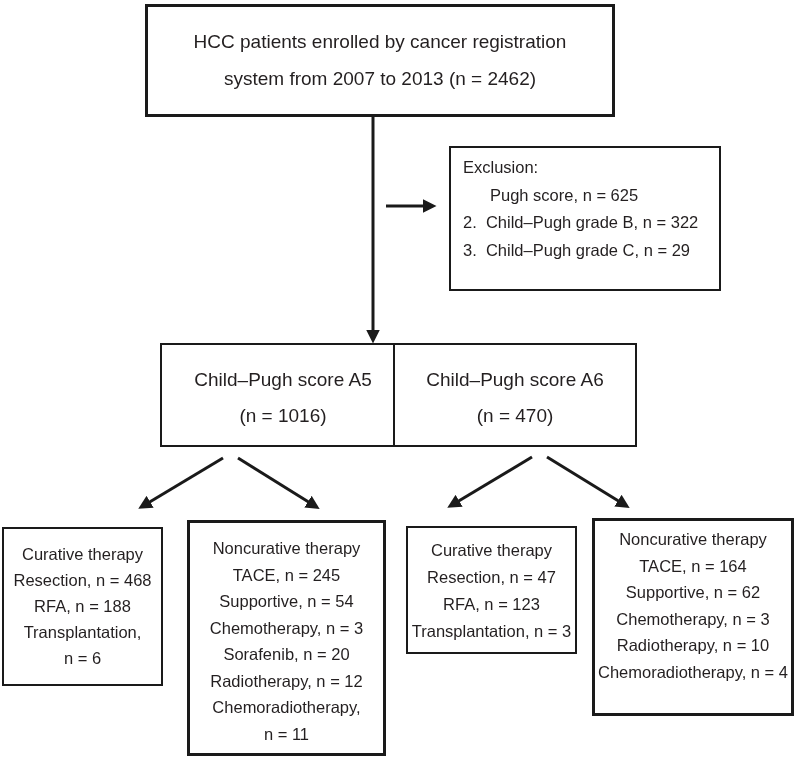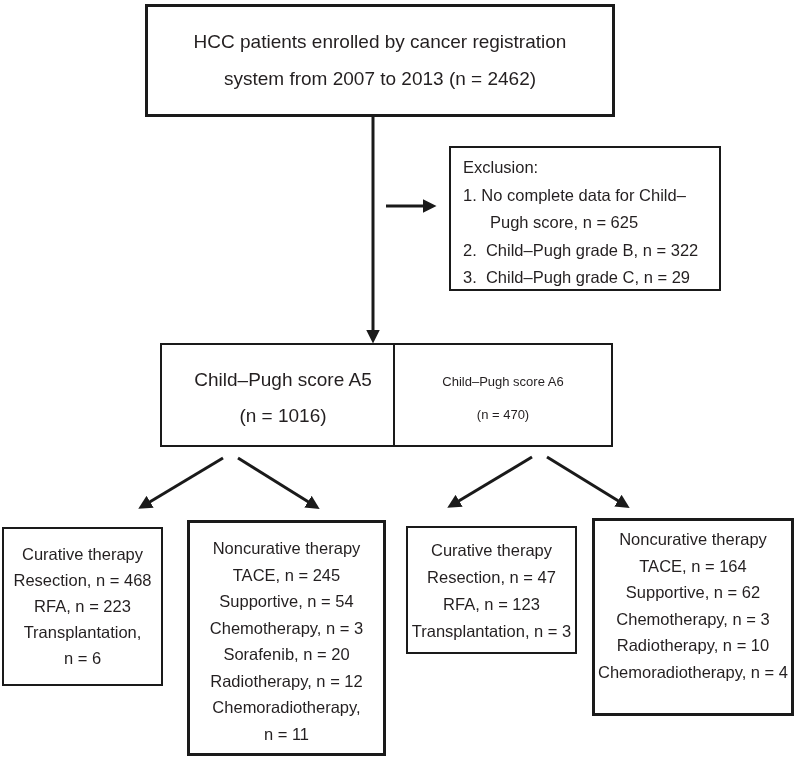--- a/index.html
+++ b/index.html
@@ -57,22 +57,22 @@
   }
   .box-exclusion .indent { padding-left: 27px; }
   
   .box-a5 {
     left: 116px; top: 343px; width: 246px; height: 104px;
     font-size: 19px;
     padding: 10px 0 4px;
     margin-left: 44px;
   }
   .box-a6 {
-    left: 393px; top: 343px; width: 220px; height: 104px;
-    font-size: 13px;
+    left: 393px; top: 343px; width: 244px; height: 104px;
+    font-size: 19px;
     padding: 10px 0 4px;
   }
   
   .therapy {
     font-size: 16.5px;
     line-height: 26px;
     padding: 6px 2px;
   }
   .box-cur-a5 {
     left: 2px; top: 527px; width: 161px; height: 159px;
@@ -119,40 +119,39 @@
     <line x1="547" y1="457" x2="625" y2="505" stroke="#1a1a1a" stroke-width="3" marker-end="url(#ah)"></line>
   </svg>
 
   <div class="box box-enrollment">
     <span class="line">HCC patients enrolled by cancer registration</span>
     <span class="line">system from 2007 to 2013 (n = 2462)</span>
   </div>
 
   <div class="box box-exclusion">
     <span class="line">Exclusion:</span>
-    <span class="line">1. No complete data for Child–</span>
     <span class="line indent">Pugh score, n = 625</span>
     <span class="line">2.  Child–Pugh grade B, n = 322</span>
     <span class="line">3.  Child–Pugh grade C, n = 29</span>
   </div>
 
   <div class="box box-a5">
     <span class="line">Child–Pugh score A5</span>
     <span class="line">(n = 1016)</span>
   </div>
 
   <div class="box box-a6">
     <span class="line">Child–Pugh score A6</span>
     <span class="line">(n = 470)</span>
   </div>
 
   <div class="box therapy box-cur-a5">
     <span class="line">Curative therapy</span>
     <span class="line">Resection, n = 468</span>
-    <span class="line">RFA, n = 223</span>
+    <span class="line">RFA, n = 188</span>
     <span class="line">Transplantation,</span>
     <span class="line">n = 6</span>
   </div>
 
   <div class="box therapy box-noncur-a5">
     <span class="line">Noncurative therapy</span>
     <span class="line">TACE, n = 245</span>
     <span class="line">Supportive, n = 54</span>
     <span class="line">Chemotherapy, n = 3</span>
     <span class="line">Sorafenib, n = 20</span>

